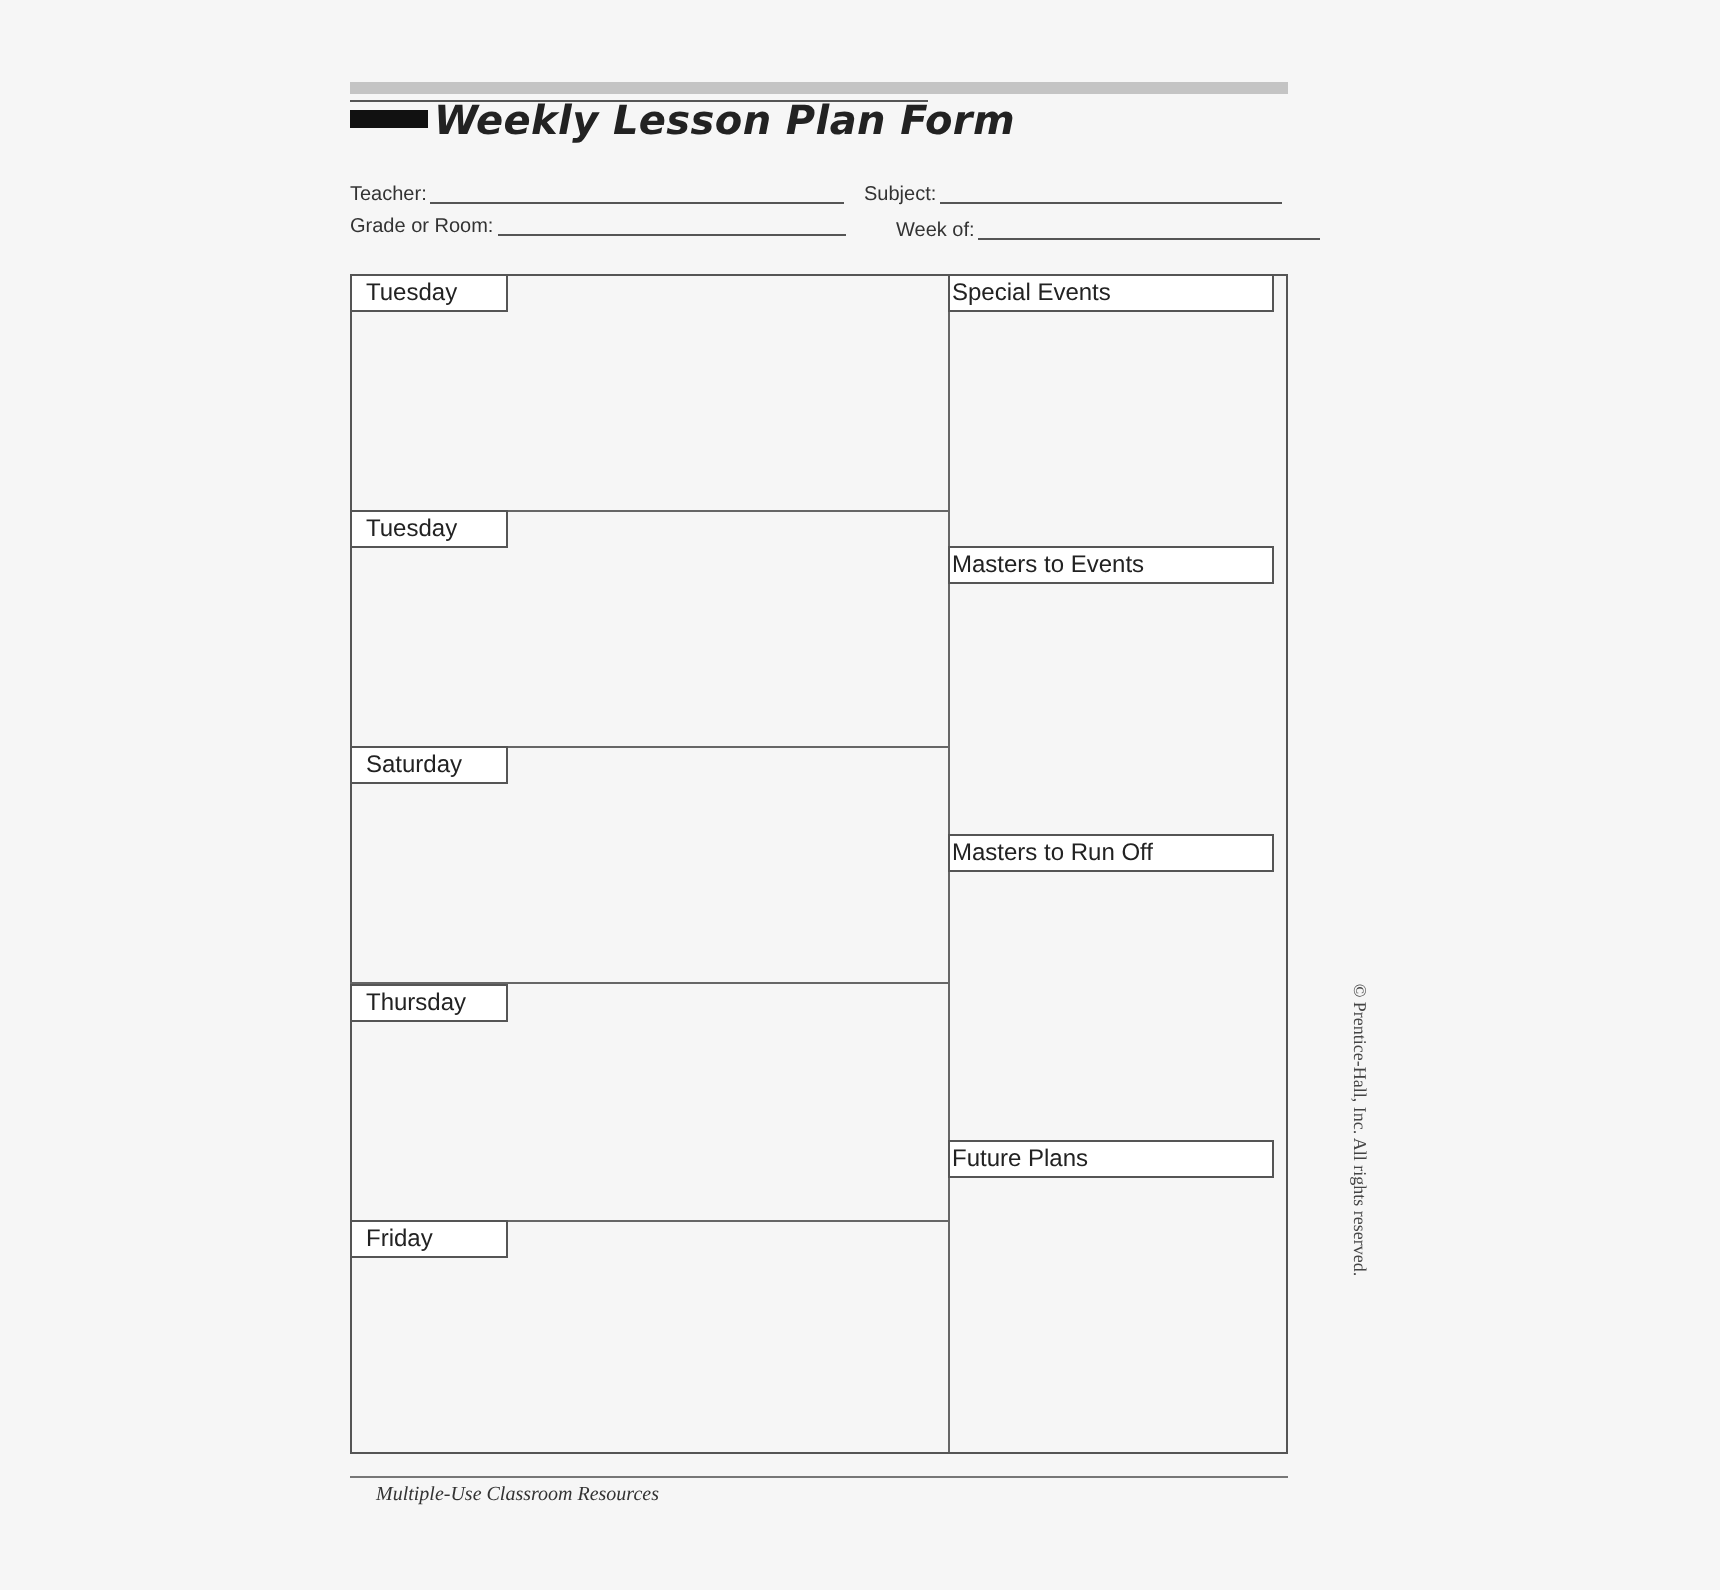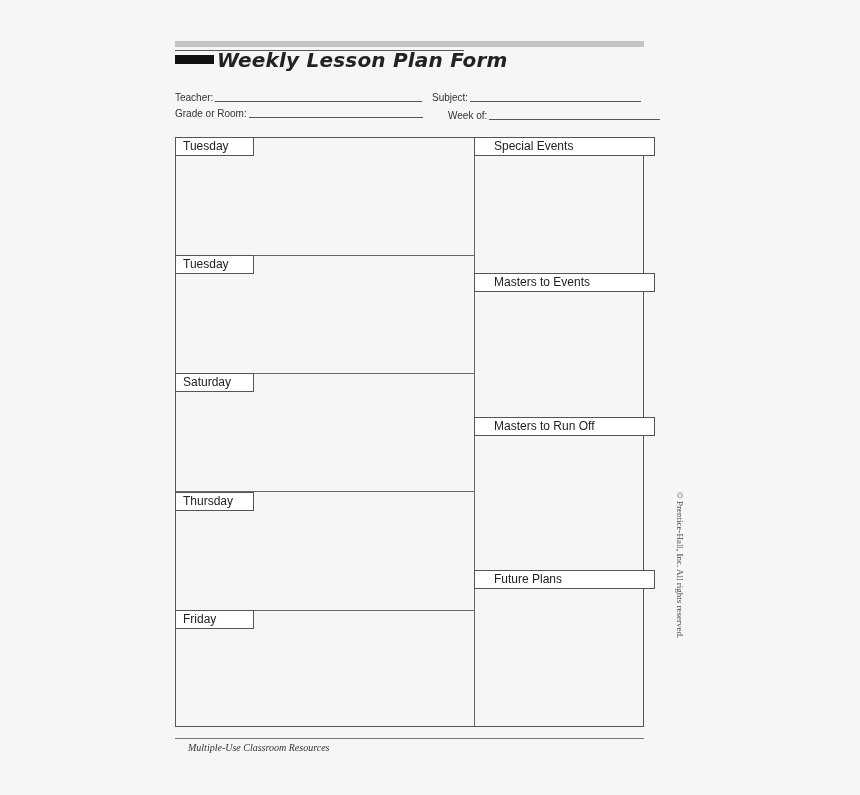--- a/index.html
+++ b/index.html
@@ -18,21 +18,21 @@
     .field .line { border-bottom: 1px solid #555; height: 0; margin-left: 2px; margin-bottom: 1px; }
     .frame { position: absolute; left: 175px; top: 137px; width: 467px; height: 588px; border: 1px solid #555; }
     .divider-v { position: absolute; left: 474px; top: 137px; width: 1px; height: 589px; background: #666; }
     .sep-h { position: absolute; left: 175px; width: 299px; height: 1px; background: #666; }
     .daylabel {
       position: absolute; left: 175px; width: 70px; height: 17px; border: 1px solid #555; background: #fff;
       font-size: 12px; line-height: 17px; padding-left: 7px; color: #222;
     }
     .sidelabel {
       position: absolute; left: 474px; width: 160px; height: 17px; border: 1px solid #555; background: #fff;
-      font-size: 12px; line-height: 17px; padding-left: 19px; color: #222;
+      font-size: 12px; line-height: 17px; padding-left: 1px; color: #222;
     }
     .copyright {
       position: absolute; left: 580px; top: 560px; width: 200px; text-align: center;
       transform: rotate(90deg); transform-origin: center center;
       font-family: "Liberation Serif", serif; font-size: 9px; color: #444; white-space: nowrap;
     }
     .foot-rule { position: absolute; left: 175px; top: 738px; width: 469px; height: 1px; background: #777; }
     .footer {
       position: absolute; left: 188px; top: 742px; font-family: "Liberation Serif", serif;
       font-style: italic; font-size: 10px; color: #333; text-align: right;

